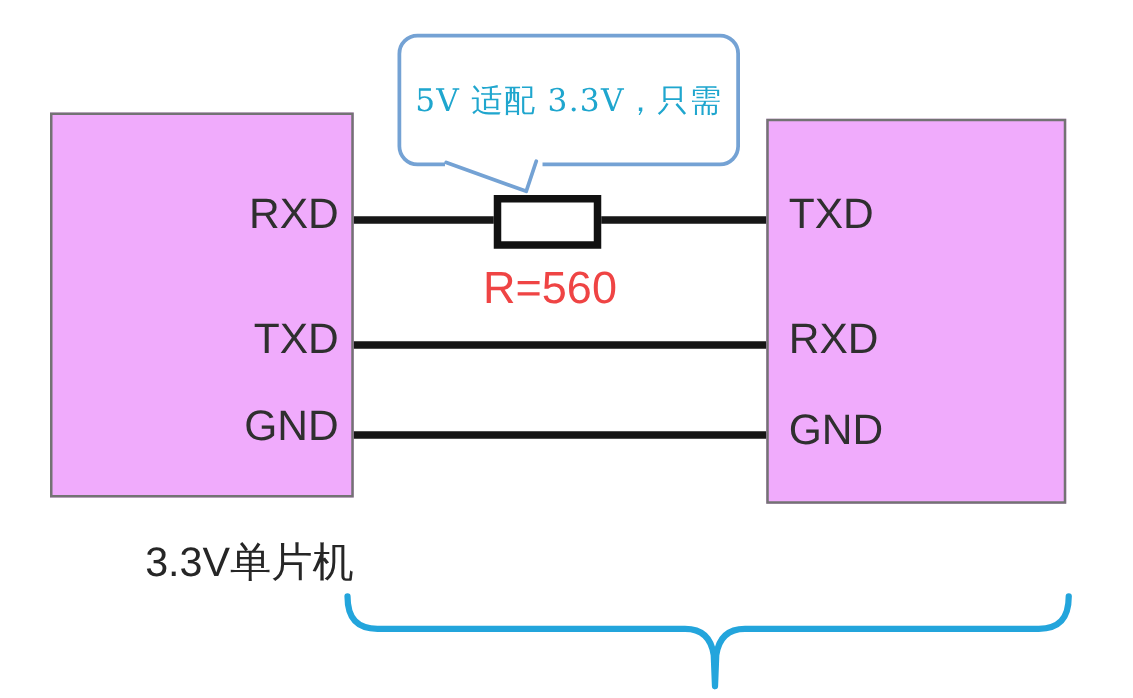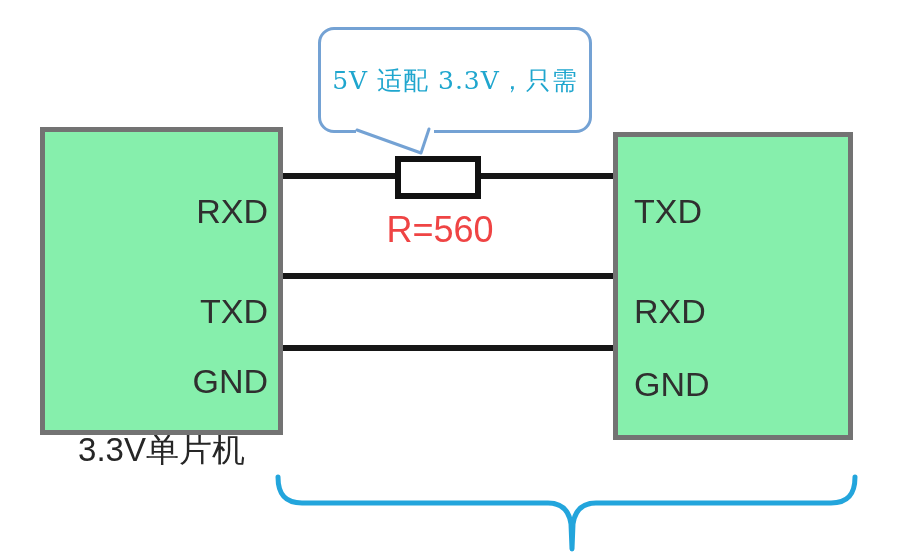--- a/index.html
+++ b/index.html
@@ -1,22 +1,22 @@
 <!DOCTYPE html>
 <html><head>
 <meta charset="utf-8">
 <style>
   html,body{margin:0;padding:0;background:#ffffff;}
   .canvas{
     position:relative;width:906px;height:558px;background:#ffffff;
     font-family:"Liberation Sans",sans-serif;overflow:hidden;
   }
   .chip{
-    position:absolute;border:5px solid #737373;background:#86efac;
-    box-sizing:border-box;z-index:1;margin-top:37px;
+    position:absolute;border:2px solid #737373;background:#f0abfc;
+    box-sizing:border-box;z-index:1;
   }
   .chip-left{left:40px;top:90px;width:243px;height:308px;}
   .chip-right{left:613px;top:95px;width:240px;height:308px;}
   .pin{
     position:absolute;font-size:34px;color:#2f2f2f;height:40px;line-height:40px;
     white-space:nowrap;
   }
   .pin-r{right:10px;text-align:right;}
   .pin-l{left:16px;text-align:left;}
   .wire{position:absolute;height:6px;background:#161616;z-index:0;}
@@ -24,21 +24,21 @@
     position:absolute;left:395px;top:156px;width:86px;height:43px;
     border:6px solid #111111;background:#ffffff;box-sizing:border-box;z-index:2;
   }
   .resistor-label{
     position:absolute;left:370px;top:209px;width:140px;text-align:center;
     font-size:36px;color:#ef4444;
   }
   .chip-label{
     position:absolute;font-size:33px;color:#262626;text-align:center;white-space:nowrap;
   }
-  .chip-label-left{left:40px;width:243px;top:428px;}
+  .chip-label-left{left:40px;width:243px;top:428px;text-align:right;}
   .chip-label-right{left:613px;width:240px;top:436px;}
   .callout{
     position:absolute;left:318px;top:27px;width:274px;height:106px;
     border:3px solid #74A2D4;border-radius:16px;box-sizing:border-box;
     background:#ffffff;z-index:3;
     display:flex;flex-direction:column;justify-content:center;align-items:center;gap:5px;
   }
   .callout .line{
     font-family:"DejaVu Serif",serif;font-size:25px;color:#1FA6CE;
     letter-spacing:1px;white-space:nowrap;

